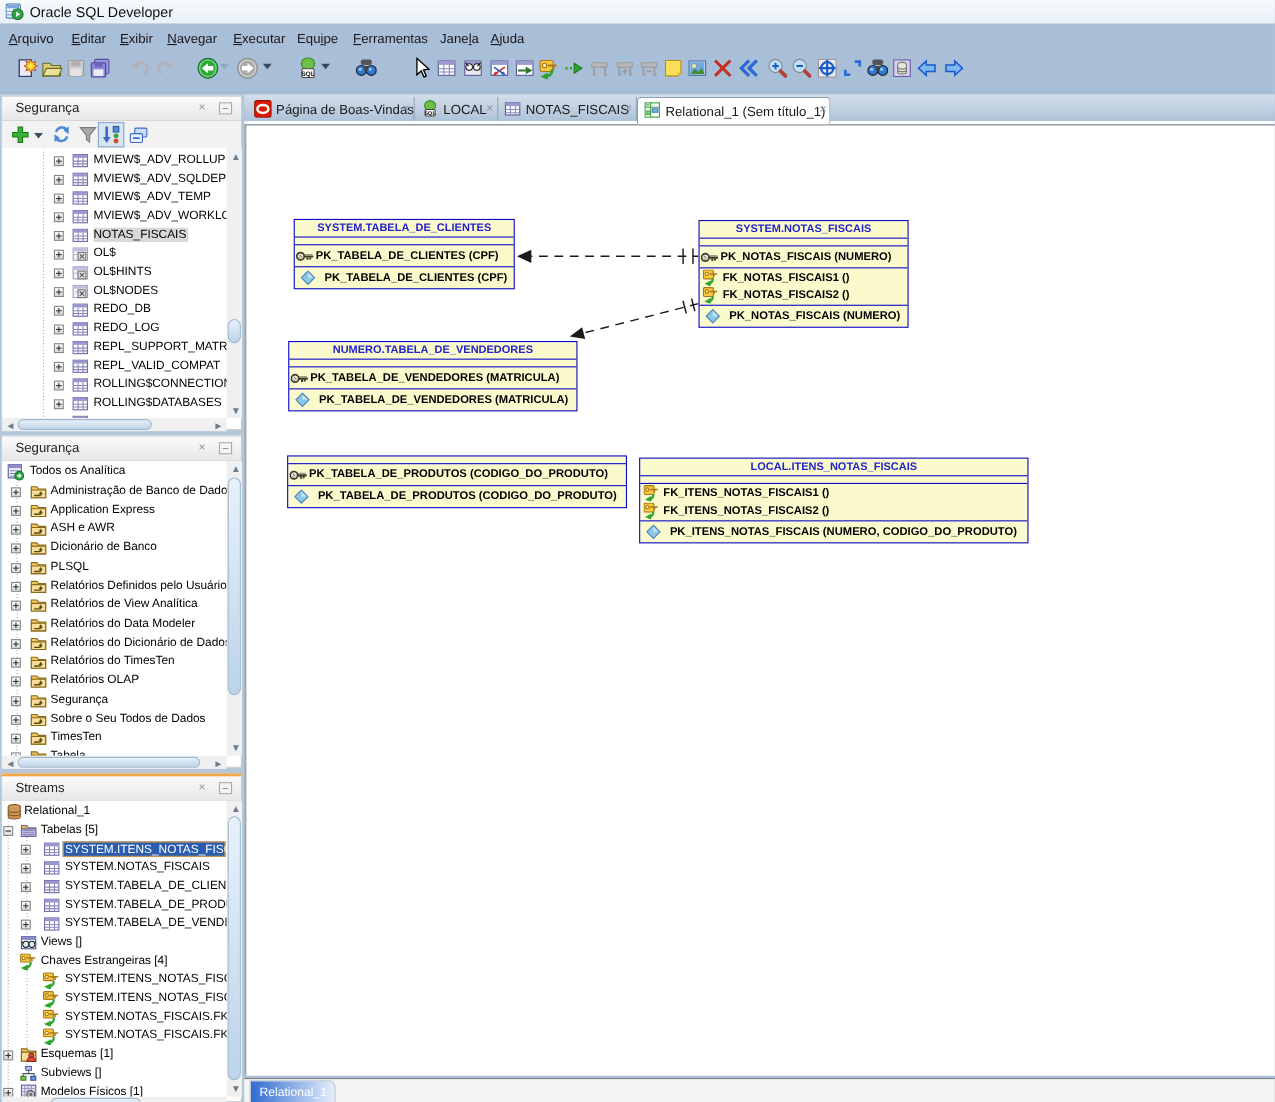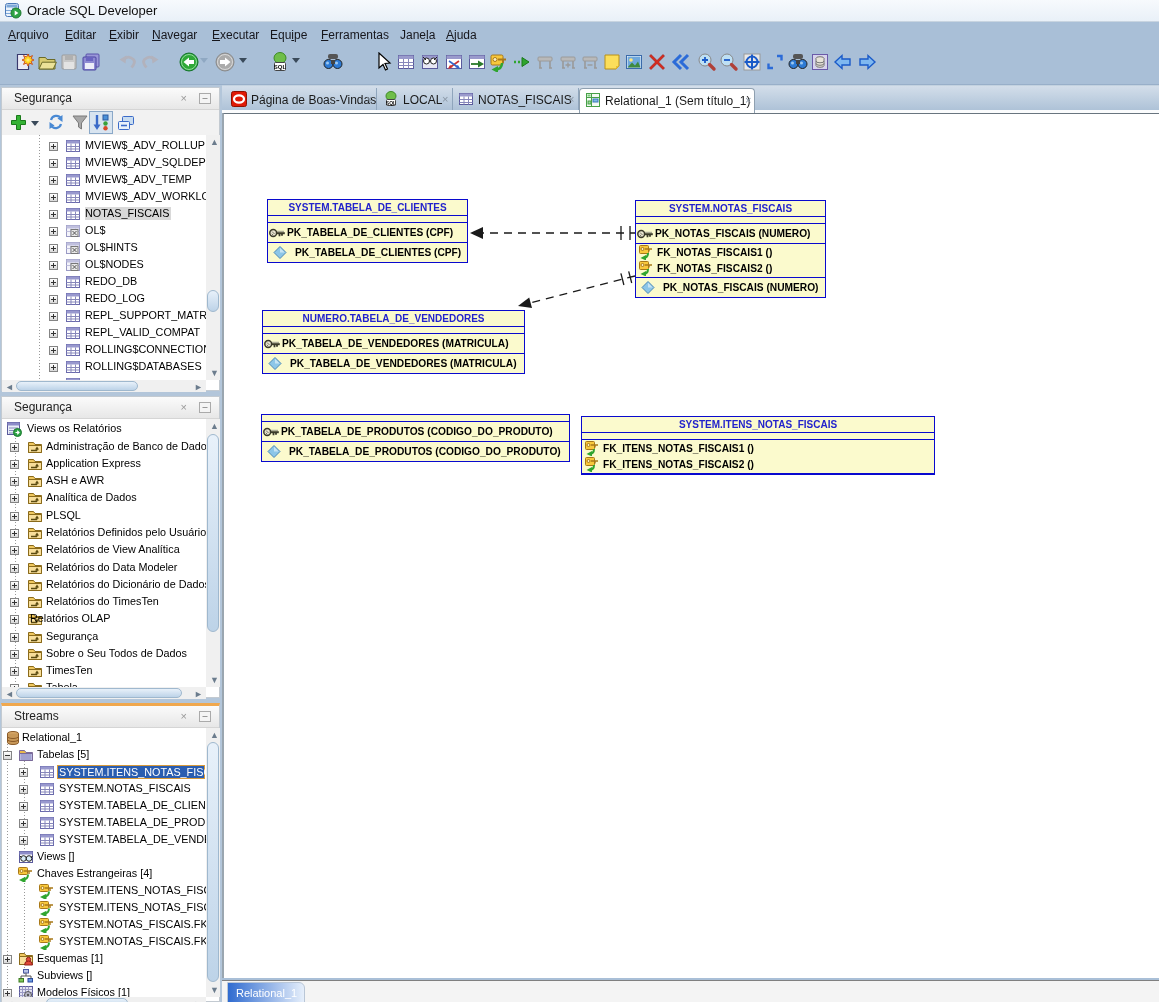--- a/index.html
+++ b/index.html
@@ -473,21 +473,21 @@
         <span class="pt">Segurança</span>
         <span class="px">×</span>
         <span class="pm">–</span>
       </div>
   <div class="tree" style="left:0;top:22px;width:205px;height:268px;">
    <div style="position:absolute;left:13px;top:10px;width:1px;height:255px;background-image:linear-gradient(#999 1px,transparent 1px);background-size:1px 3px;"></div>
    <div class="trow" style="top:2px">
           <svg width="16" height="16" style="position:absolute;left:4px">
             <use href="#i-allrep"></use>
           </svg>
-          <span class="lbl" style="left:25px">Views os Relatórios</span>
+          <span class="lbl" style="left:25px">Todos os Analítica</span>
         </div>
    <div class="trow" style="top:20px">
           <span class="plusbox p" style="left:8px;top:4px"></span>
           <svg width="16" height="16" style="position:absolute;left:25px">
             <use href="#i-rfold"></use>
           </svg>
           <span class="lbl" style="left:44px">Administração de Banco de Dados</span>
         </div>
    <div class="trow" style="top:37px">
           <span class="plusbox p" style="left:8px;top:4px"></span>
@@ -501,21 +501,21 @@
           <svg width="16" height="16" style="position:absolute;left:25px">
             <use href="#i-rfold"></use>
           </svg>
           <span class="lbl" style="left:44px">ASH e AWR</span>
         </div>
    <div class="trow" style="top:71px">
           <span class="plusbox p" style="left:8px;top:4px"></span>
           <svg width="16" height="16" style="position:absolute;left:25px">
             <use href="#i-rfold"></use>
           </svg>
-          <span class="lbl" style="left:44px">Analítica de Dados</span>
+          <span class="lbl" style="left:44px">Dicionário de Banco</span>
         </div>
    <div class="trow" style="top:89px">
           <span class="plusbox p" style="left:8px;top:4px"></span>
           <svg width="16" height="16" style="position:absolute;left:25px">
             <use href="#i-rfold"></use>
           </svg>
           <span class="lbl" style="left:44px">PLSQL</span>
         </div>
    <div class="trow" style="top:106px">
           <span class="plusbox p" style="left:8px;top:4px"></span>
@@ -550,21 +550,21 @@
           <svg width="16" height="16" style="position:absolute;left:25px">
             <use href="#i-rfold"></use>
           </svg>
           <span class="lbl" style="left:44px">Relatórios do TimesTen</span>
         </div>
    <div class="trow" style="top:192px">
           <span class="plusbox p" style="left:8px;top:4px"></span>
           <svg width="16" height="16" style="position:absolute;left:25px">
             <use href="#i-rfold"></use>
           </svg>
-          <span class="lbl" style="left:28px">Relatórios OLAP</span>
+          <span class="lbl" style="left:44px">Relatórios OLAP</span>
         </div>
    <div class="trow" style="top:210px">
           <span class="plusbox p" style="left:8px;top:4px"></span>
           <svg width="16" height="16" style="position:absolute;left:25px">
             <use href="#i-rfold"></use>
           </svg>
           <span class="lbl" style="left:44px">Segurança</span>
         </div>
    <div class="trow" style="top:227px">
           <span class="plusbox p" style="left:8px;top:4px"></span>
@@ -853,38 +853,42 @@
             <path d="M7.6 8.2 L15.8 8.2" stroke="#3A3A2A" stroke-width="2"></path>
             <path d="M10.5 9 L10.5 11.2 M13 9 L13 10.8" stroke="#3A3A2A" stroke-width="1.8"></path>
             <path d="M8 6.3 L15 6.3" stroke="#9A9A8A" stroke-width="1"></path>
           </svg>PK_TABELA_DE_PRODUTOS (CODIGO_DO_PRODUTO)</div>
    <div class="erow nb ix"><svg class="ri" width="16" height="15" viewBox="0 0 16 15">
             <polygon points="8,1.5 14,7.5 8,13.5 2,7.5" fill="#8CC6E8" stroke="#4A88B8" stroke-width="1"></polygon>
             <polygon points="8,2.8 12.7,7.5 8,7.5" fill="#C6E4F4"></polygon>
           </svg>PK_TABELA_DE_PRODUTOS (CODIGO_DO_PRODUTO)</div>
   </div>
   <div class="entity" style="left:357px;top:302px;width:354px;">
-   <div class="etitle">SYSTEM.ITENS_NOTAS_FISCAIS</div>
+   <div class="etitle">LOCAL.ITENS_NOTAS_FISCAIS</div>
    <div class="egap"></div>
    <div class="erow h33">
           <svg class="ri1" width="15" height="15" viewBox="0 0 15 15">
             <rect x="0.5" y="0.5" width="9" height="8" rx="1" fill="#F8C83C" stroke="#A87818"></rect>
             <circle cx="3.5" cy="4" r="1.5" fill="#FFF1C0" stroke="#A87818"></circle>
             <path d="M6 4 L13 4 M10 4 L10 6.5" stroke="#A87818" stroke-width="1.4"></path>
             <path d="M4 13 Q9 13 9 8" fill="none" stroke="#2FA52F" stroke-width="2"></path>
             <polygon points="1.5,13 7,10 7,15.5" fill="#2FA52F"></polygon>
           </svg>
           <svg class="ri2" width="15" height="15" viewBox="0 0 15 15">
             <rect x="0.5" y="0.5" width="9" height="8" rx="1" fill="#F8C83C" stroke="#A87818"></rect>
             <circle cx="3.5" cy="4" r="1.5" fill="#FFF1C0" stroke="#A87818"></circle>
             <path d="M6 4 L13 4 M10 4 L10 6.5" stroke="#A87818" stroke-width="1.4"></path>
             <path d="M4 13 Q9 13 9 8" fill="none" stroke="#2FA52F" stroke-width="2"></path>
             <polygon points="1.5,13 7,10 7,15.5" fill="#2FA52F"></polygon>
           </svg>
           <div class="fkl" style="top:1px">FK_ITENS_NOTAS_FISCAIS1 ()</div>
           <div class="fkl" style="top:17px">FK_ITENS_NOTAS_FISCAIS2 ()</div>
         </div>
+   <div class="erow nb ix"><svg class="ri" width="16" height="15" viewBox="0 0 16 15">
+            <polygon points="8,1.5 14,7.5 8,13.5 2,7.5" fill="#8CC6E8" stroke="#4A88B8" stroke-width="1"></polygon>
+            <polygon points="8,2.8 12.7,7.5 8,7.5" fill="#C6E4F4"></polygon>
+          </svg>PK_ITENS_NOTAS_FISCAIS (NUMERO, CODIGO_DO_PRODUTO)</div>
   </div>
  </div>
  <div id="bottombar">
       <div id="btab">Relational_1</div>
     </div>
 </div>
 
 </body></html>

